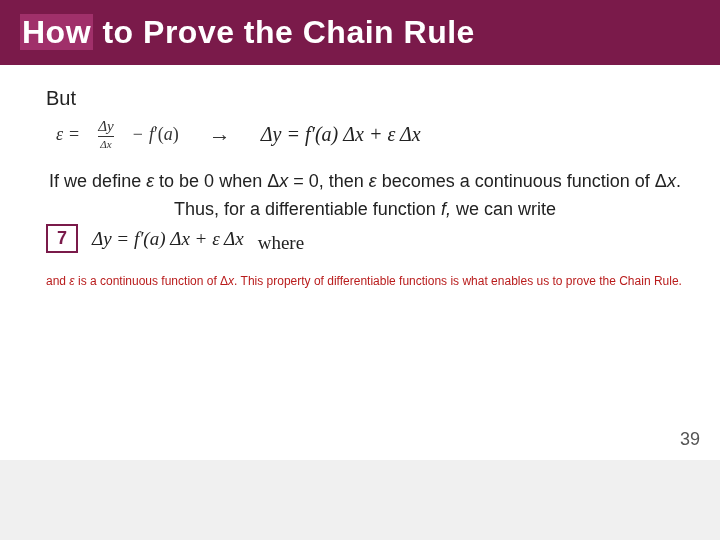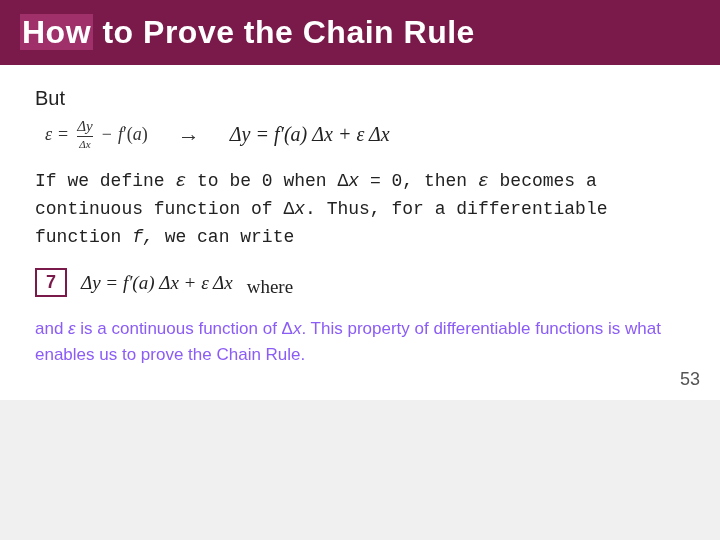--- a/index.html
+++ b/index.html
@@ -8,21 +8,21 @@
       width: 720px;
       height: 540px;
       background: #f0f0f0;
       font-family: 'Times New Roman', Times, serif;
       overflow: hidden;
       position: relative;
     }
 
     .slide {
       width: 720px;
-      height: 400px;
+      height: 460px;
       background: #ffffff;
       position: relative;
       display: flex;
       flex-direction: column;
     }
 
     .header {
       background: #7a1a4a;
       padding: 14px 20px 14px 20px;
       display: flex;
@@ -37,21 +37,21 @@
       font-family: Arial, sans-serif;
       letter-spacing: 0.5px;
     }
 
     .header-title .how-highlight {
       background: #a0306a;
       padding: 0 2px;
     }
 
     .content {
-      padding: 22px 36px 10px 35px;
+      padding: 22px 36px 10px 46px;
       flex: 1;
       display: flex;
       flex-direction: column;
     }
 
     .but-label {
       font-size: 20px;
       color: #222;
       margin-bottom: 8px;
       font-family: Arial, sans-serif;
@@ -71,21 +71,21 @@
       align-items: center;
       font-size: 18px;
       color: #333;
       font-style: italic;
     }
 
     .frac {
       display: inline-flex;
       flex-direction: column;
       align-items: center;
-      margin: 0 3px;
+      margin: 0 13px;
     }
 
     .frac .num {
       border-bottom: 1.5px solid #333;
       padding-bottom: 1px;
       font-size: 15px;
     }
 
     .frac .den {
       padding-top: 1px;
@@ -102,22 +102,23 @@
     .delta-y-formula {
       font-size: 20px;
       color: #222;
       font-style: italic;
     }
 
     .paragraph {
       font-size: 18px;
       line-height: 1.55;
       color: #222;
-      margin-bottom: 16px;
-      font-family: Liberation Mono, monospace;
+      margin-bottom: 0;
+      font-family: Liberation Sans, sans-serif;
+      text-align: center;
     }
 
     .equation-row {
       display: flex;
       align-items: center;
       margin-bottom: 18px;
       gap: 14px;
     }
 
     .box-7 {
@@ -143,23 +144,23 @@
     }
 
     .eq-formula .where-part {
       font-style: normal;
       color: #222;
       margin-left: 8px;
       margin-top: 8px;
     }
 
     .last-para {
-      font-size: 17px;
+      font-size: 12px;
       line-height: 1.55;
-      color: #8b5cf6;
+      color: #b91c1c;
       font-family: Arial, sans-serif;
     }
 
     .slide-number {
       position: absolute;
       bottom: 10px;
       right: 20px;
       font-size: 18px;
       color: #555;
       font-family: Arial, sans-serif;
@@ -219,15 +220,15 @@
     </div>
 
     <div class="last-para">
       and <span class="italic">ε</span> is a continuous function of Δ<span class="italic">x</span>. This property of
       differentiable functions is what enables us to prove the
       Chain Rule.
     </div>
 
   </div>
 
-  <div class="slide-number">53</div>
+  <div class="slide-number">39</div>
 
 </div>
 
 </body></html>

